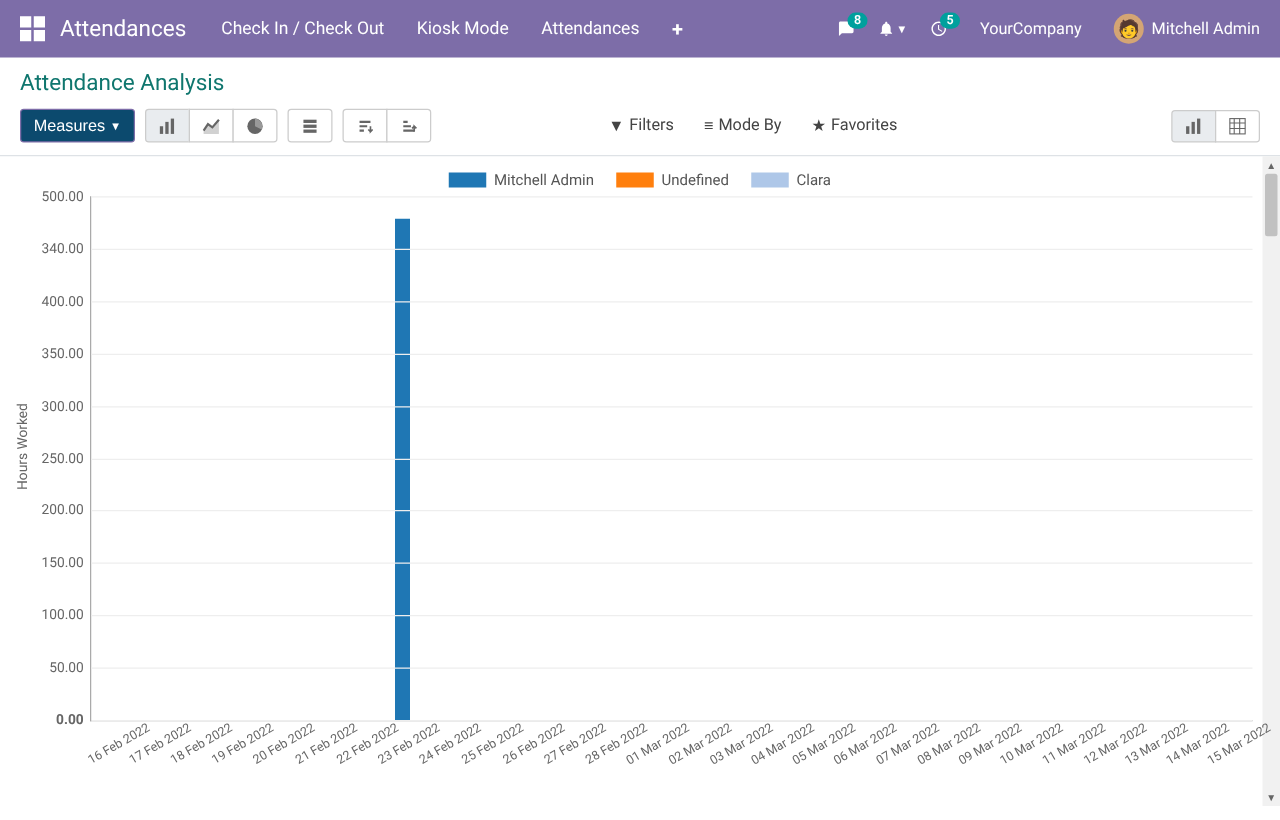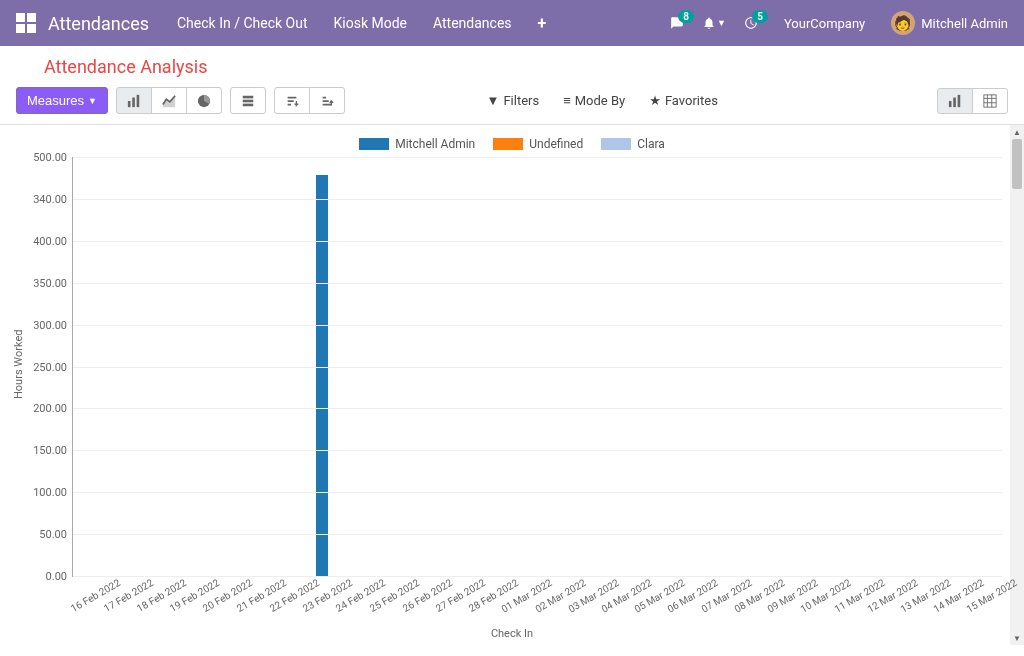--- a/index.html
+++ b/index.html
@@ -10,27 +10,27 @@
   .navbar .apps-icon span { background: #fff; }
   .navbar .brand { font-size: 18px; margin-right: 28px; cursor: pointer; }
   .navbar .nav-link { color: #fff; margin-right: 26px; font-size: 14px; cursor: pointer; }
   .navbar .spacer { flex: 1; }
   .navbar .sys-item { position: relative; margin-left: 18px; cursor: pointer; display: flex; align-items: center; }
   .badge { position: absolute; top: -6px; right: -10px; background: #00a09d; color: #fff; font-size: 10px; border-radius: 8px; padding: 1px 5px; font-weight: 600; }
   .avatar { width: 24px; height: 24px; border-radius: 50%; background: #d4a574; margin-right: 6px; display: flex; align-items: center; justify-content: center; font-size: 14px; }
   
   .control-panel { padding: 10px 16px 0 16px; }
   .cp-row { display: flex; align-items: center; margin-bottom: 10px; }
-  .page-title { font-size: 18px; color: #ef4444; flex: 1; margin-left: 28px; }
+  .page-title { font-size: 18px; color: #0f766e; flex: 1; }
   .search-wrap { flex: 1; position: relative; }
   .search-input { width: 100%; padding: 6px 30px 6px 8px; border: 1px solid #ccc; border-radius: 3px; font-size: 13px; }
   .search-icon { position: absolute; right: 8px; top: 7px; color: #666; cursor: pointer; }
   
   .btn { padding: 5px 10px; border: 1px solid #ccc; background: #fff; cursor: pointer; font-size: 13px; border-radius: 3px; display: inline-flex; align-items: center; gap: 4px; }
-  .btn-primary { background: #8b5cf6; color: #fff; border-color: #7d6da8; }
+  .btn-primary { background: #0c4a6e; color: #fff; border-color: #7d6da8; }
   .btn-group { display: inline-flex; }
   .btn-group .btn { border-radius: 0; margin-left: -1px; }
   .btn-group .btn:first-child { border-top-left-radius: 3px; border-bottom-left-radius: 3px; margin-left: 0; }
   .btn-group .btn:last-child { border-top-right-radius: 3px; border-bottom-right-radius: 3px; }
   .btn.active { background: #e9ecef; }
   
   .toolbar-left { display: flex; gap: 8px; flex: 1; }
   .toolbar-center { display: flex; gap: 4px; flex: 1; justify-content: flex-start; }
   .toolbar-right { display: flex; justify-content: flex-end; }
   .search-opt { padding: 5px 10px; cursor: pointer; font-size: 13px; color: #444; display: inline-flex; align-items: center; gap: 4px; }
@@ -216,21 +216,21 @@
       </div>
     </div>
 
   <div style="position:relative;">
     <div class="y-label">Hours Worked</div>
     <div class="plot" id="plot">
       <div class="bars" id="bars">
           <div class="bar" style="left: 26.1429%; width: 1.28571%; height: 95.6%; background: rgb(31, 119, 180);"></div>
         </div>
     <div class="grid-h" style="top: 100%;"></div>
-        <div class="y-tick" style="top: 100%;">0.00</div>
+        <div class="y-tick" style="top: 100%; font-weight: bold;">0.00</div>
         <div class="grid-h" style="top: 90%;"></div>
         <div class="y-tick" style="top: 90%;">50.00</div>
         <div class="grid-h" style="top: 80%;"></div>
         <div class="y-tick" style="top: 80%;">100.00</div>
         <div class="grid-h" style="top: 70%;"></div>
         <div class="y-tick" style="top: 70%;">150.00</div>
         <div class="grid-h" style="top: 60%;"></div>
         <div class="y-tick" style="top: 60%;">200.00</div>
         <div class="grid-h" style="top: 50%;"></div>
         <div class="y-tick" style="top: 50%;">250.00</div>
@@ -268,15 +268,14 @@
         <div class="x-tick" style="left: 69.6429%;">07 Mar 2022</div>
         <div class="x-tick" style="left: 73.2143%;">08 Mar 2022</div>
         <div class="x-tick" style="left: 76.7857%;">09 Mar 2022</div>
         <div class="x-tick" style="left: 80.3571%;">10 Mar 2022</div>
         <div class="x-tick" style="left: 83.9286%;">11 Mar 2022</div>
         <div class="x-tick" style="left: 87.5%;">12 Mar 2022</div>
         <div class="x-tick" style="left: 91.0714%;">13 Mar 2022</div>
         <div class="x-tick" style="left: 94.6429%;">14 Mar 2022</div>
         <div class="x-tick" style="left: 98.2143%;">15 Mar 2022</div>
       </div>
-    <div class="x-label">Check In</div>
   </div>
 </div>
 
 </body></html>

